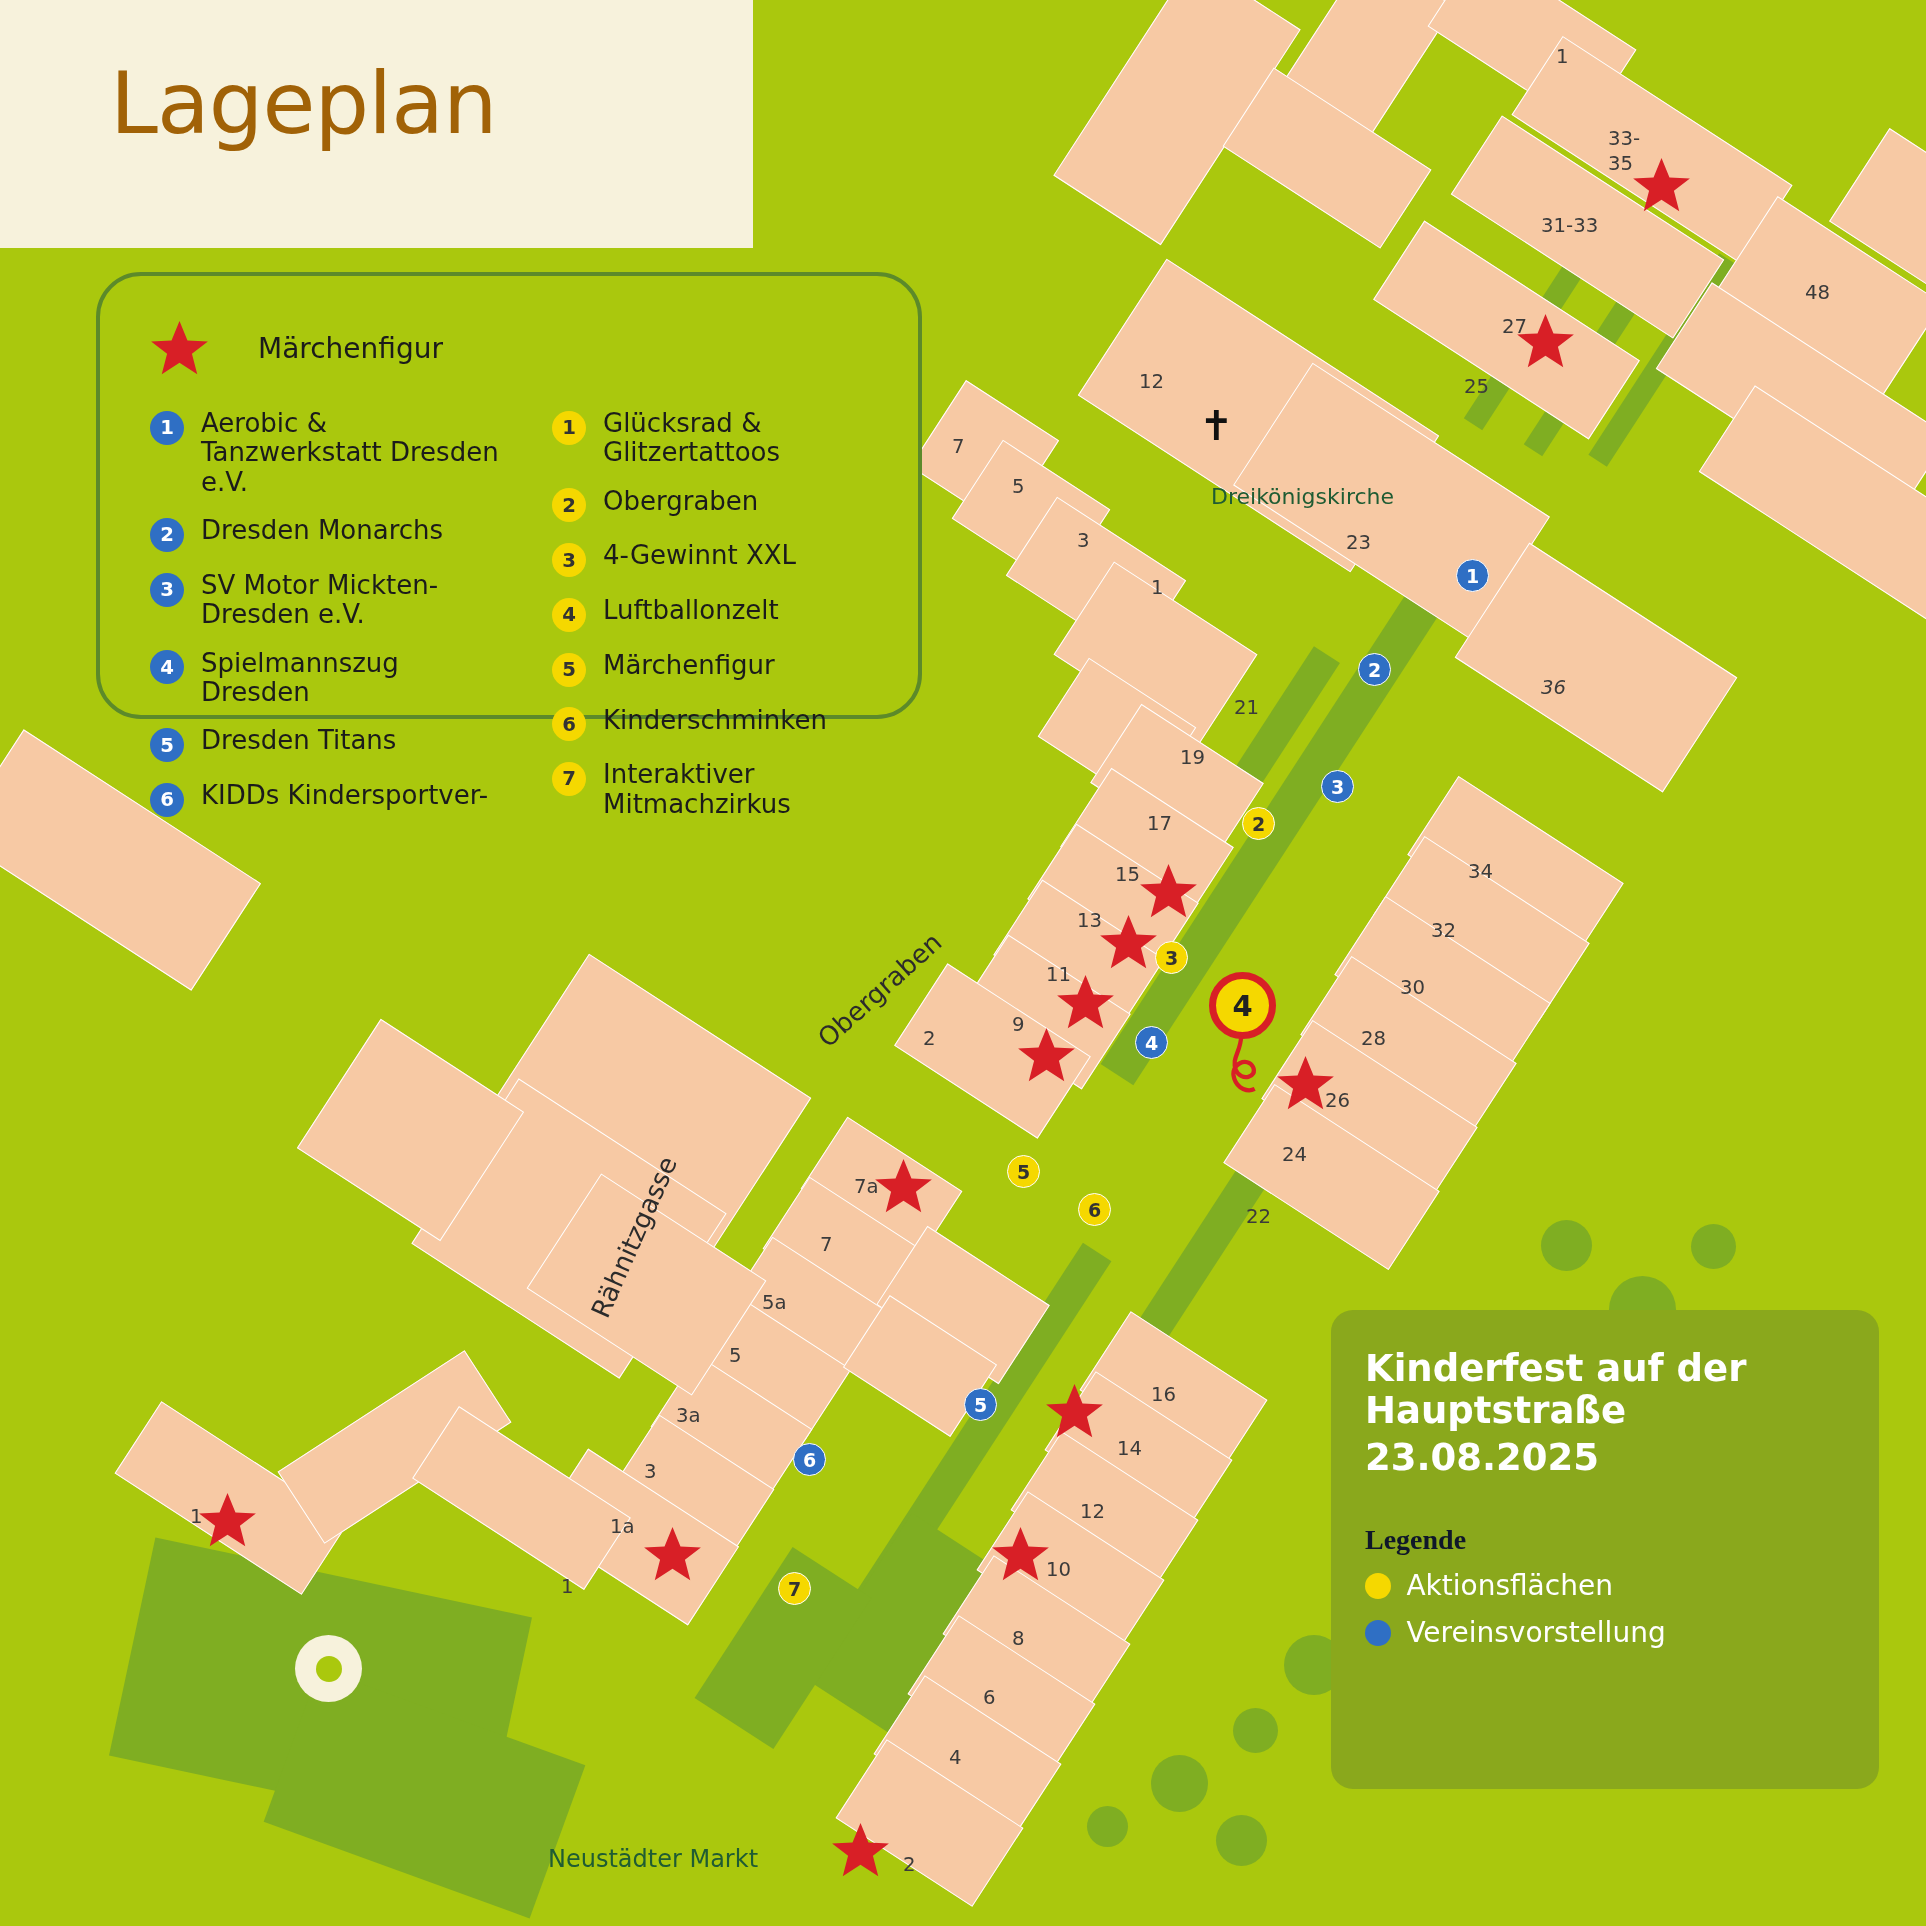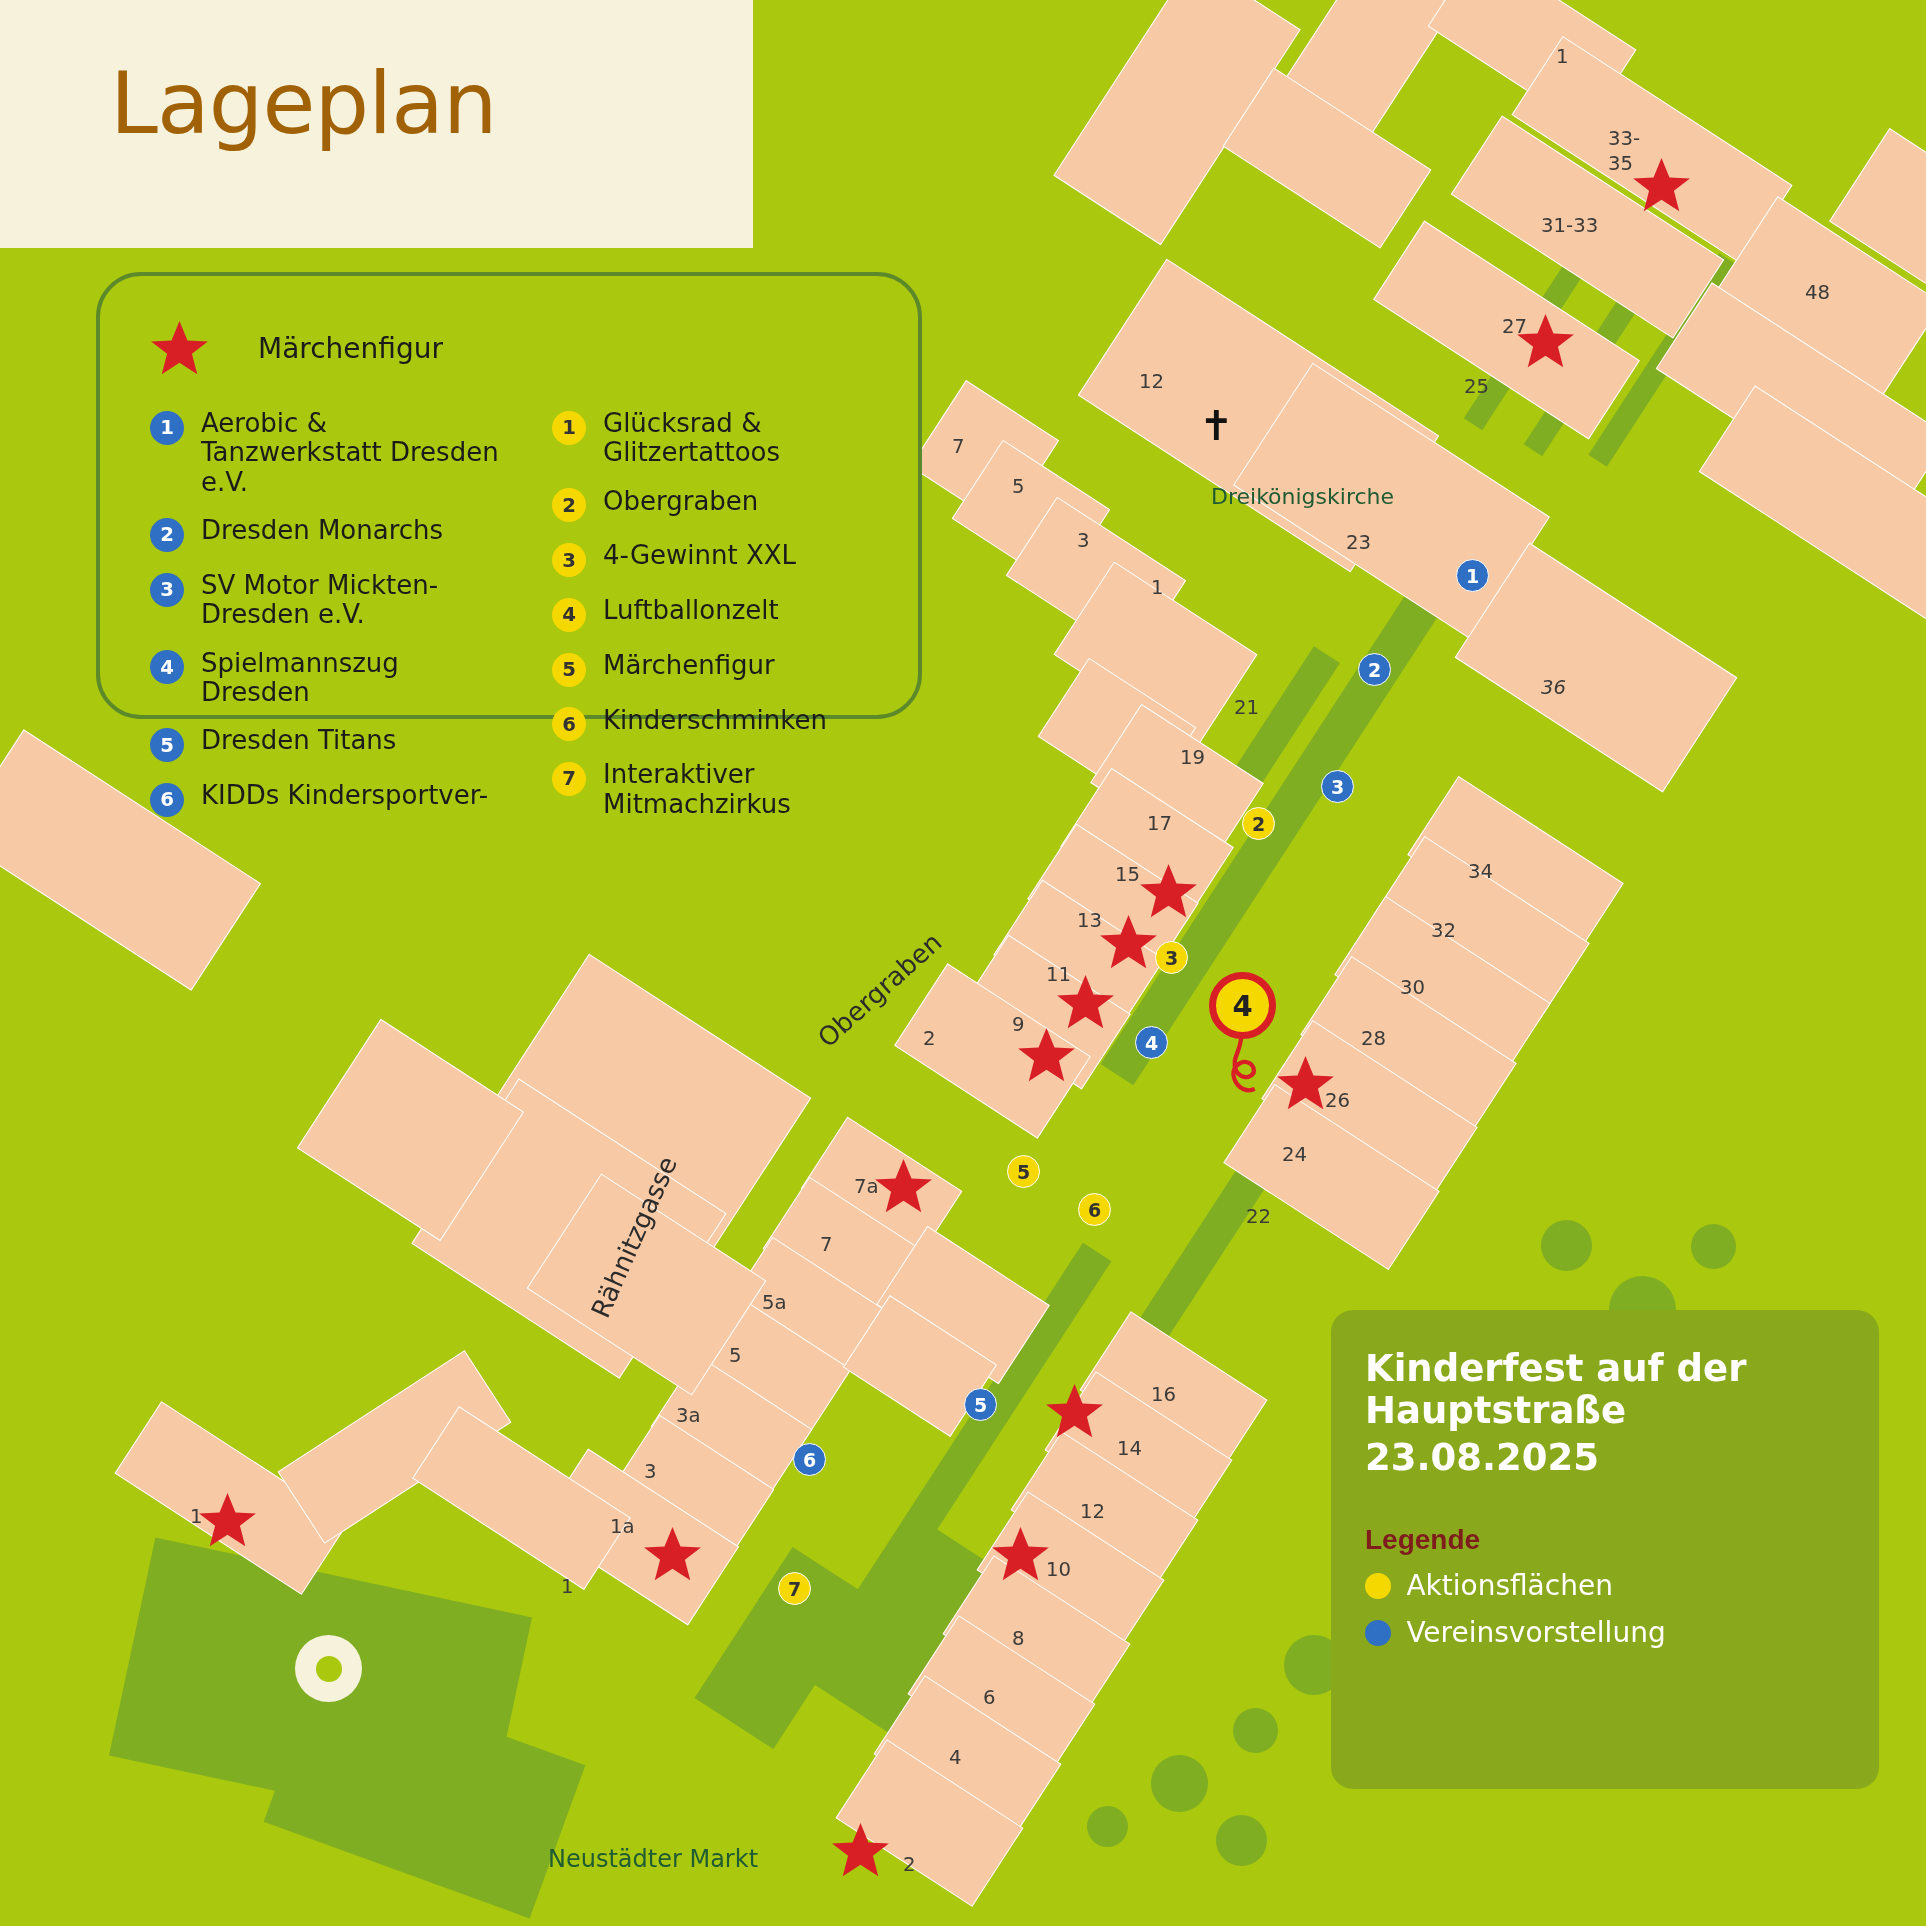--- a/index.html
+++ b/index.html
@@ -196,24 +196,24 @@
     color: #ffffff;
   }
   .info-date {
     font-family: "DejaVu Sans", sans-serif;
     font-weight: bold;
     font-size: 37px;
     color: #ffffff;
     margin-top: 3.4px;
   }
   .info-legend-title {
-    font-family: Liberation Sans, sans-serif;
+    font-family: Liberation Serif, serif;
     font-weight: bold;
     font-size: 28px;
-    color: #7f1d1d;
+    color: #0f172a;
     margin-top: 45px;
   }
   .info-legend-row {
     display: flex; align-items: center;
     margin-top: 13.7px;
   }
   .info-dot {
     width: 26px; height: 26px; border-radius: 50%;
     margin-right: 15.4px;
     flex: 0 0 auto;

